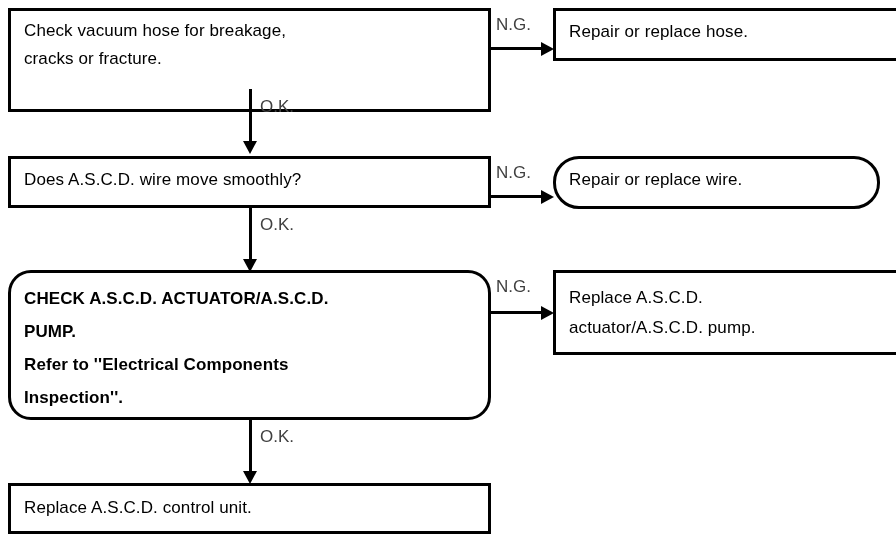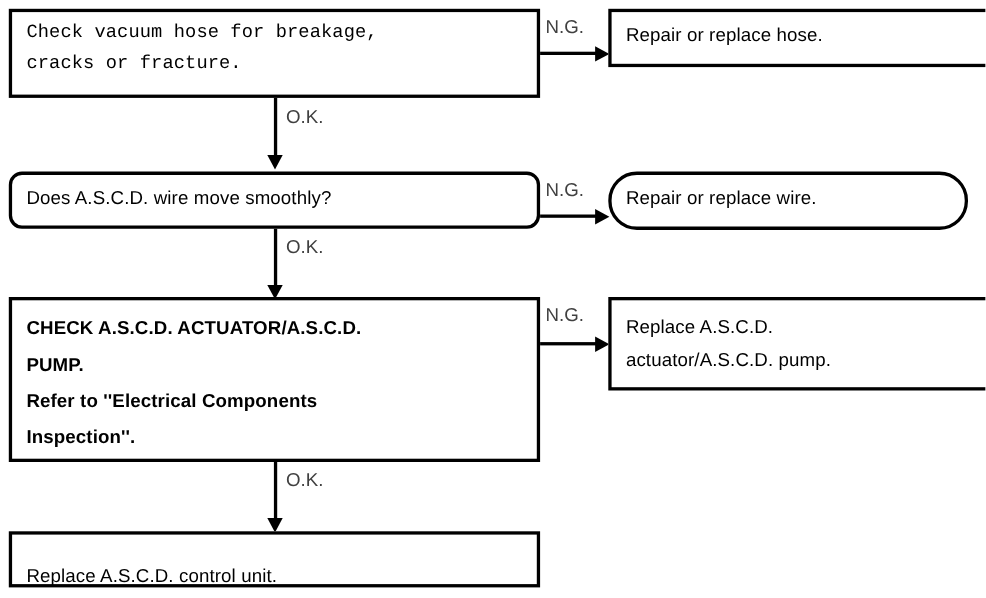--- a/index.html
+++ b/index.html
@@ -25,20 +25,21 @@
     font-size: 17px;
     line-height: 28px;
     font-weight: 500;
     letter-spacing: 0.1px;
     padding: 6px 0 0 13px;
     white-space: pre-line;
     display: block;
   }
   .node-bold {
     font-weight: 600;
+    border-radius: 23px;
   }
   
   .v-conn {
     position: absolute;
     width: 3px;
     background: #000000;
   }
   .v-arrowhead {
     position: absolute;
     width: 0;
@@ -69,35 +70,35 @@
     color: #404040;
     font-weight: 500;
     white-space: nowrap;
   }
 </style>
 </head>
 <body>
 
 <div id="canvas">
 
-  <div class="node" style="left:8px; top:8px; width:483px; height:81px;font-family:Liberation Mono, monospace;">Check vacuum hose for breakage,
+  <div class="node" style="left:8px; top:8px; width:483px; height:104px;">Check vacuum hose for breakage,
 cracks or fracture.</div>
 
   <div class="edge-label" style="left:496px; top:15px;">N.G.</div>
 
   <div class="h-conn" style="left:491px; top:47px; width:57px;"></div>
   <div class="h-arrowhead" style="left:541px; top:42px;"></div>
 
   <div class="node" style="left:553px; top:8px; width:347px; height:53px; padding-top:7px;">Repair or replace hose.</div>
 
   <div class="v-conn" style="left:249px; top:89px; height:56px;"></div>
   <div class="v-arrowhead" style="left:243px; top:141px;"></div>
   <div class="edge-label" style="left:260px; top:97px;">O.K.</div>
 
-  <div class="node" style="left:8px; top:156px; width:483px; height:52px; padding-top:7px;border-radius:12px;">Does A.S.C.D. wire move smoothly?</div>
+  <div class="node" style="left:8px; top:156px; width:483px; height:52px; padding-top:7px;">Does A.S.C.D. wire move smoothly?</div>
 
   <div class="edge-label" style="left:496px; top:163px;">N.G.</div>
 
   <div class="h-conn" style="left:491px; top:195px; width:57px;"></div>
   <div class="h-arrowhead" style="left:541px; top:190px;"></div>
 
   <div class="node" style="left:553px; top:156px; width:327px; height:53px; padding-top:7px;border-radius:26px;">Repair or replace wire.</div>
 
   <div class="v-conn" style="left:249px; top:208px; height:56px;"></div>
   <div class="v-arrowhead" style="left:243px; top:259px;"></div>
@@ -113,15 +114,15 @@
   <div class="h-conn" style="left:491px; top:311px; width:57px;"></div>
   <div class="h-arrowhead" style="left:541px; top:306px;"></div>
 
   <div class="node" style="left:553px; top:270px; width:376px; height:85px; padding-top:10px; line-height:30px;">Replace A.S.C.D.
 actuator/A.S.C.D. pump.</div>
 
   <div class="v-conn" style="left:249px; top:420px; height:56px;"></div>
   <div class="v-arrowhead" style="left:243px; top:471px;"></div>
   <div class="edge-label" style="left:260px; top:427px;">O.K.</div>
 
-  <div class="node" style="left:8px; top:483px; width:483px; height:51px; padding-top:24px;">Replace A.S.C.D. control unit.</div>
+  <div class="node" style="left:8px; top:483px; width:483px; height:51px; padding-top:8px;">Replace A.S.C.D. control unit.</div>
 
 </div>
 
 </body></html>

